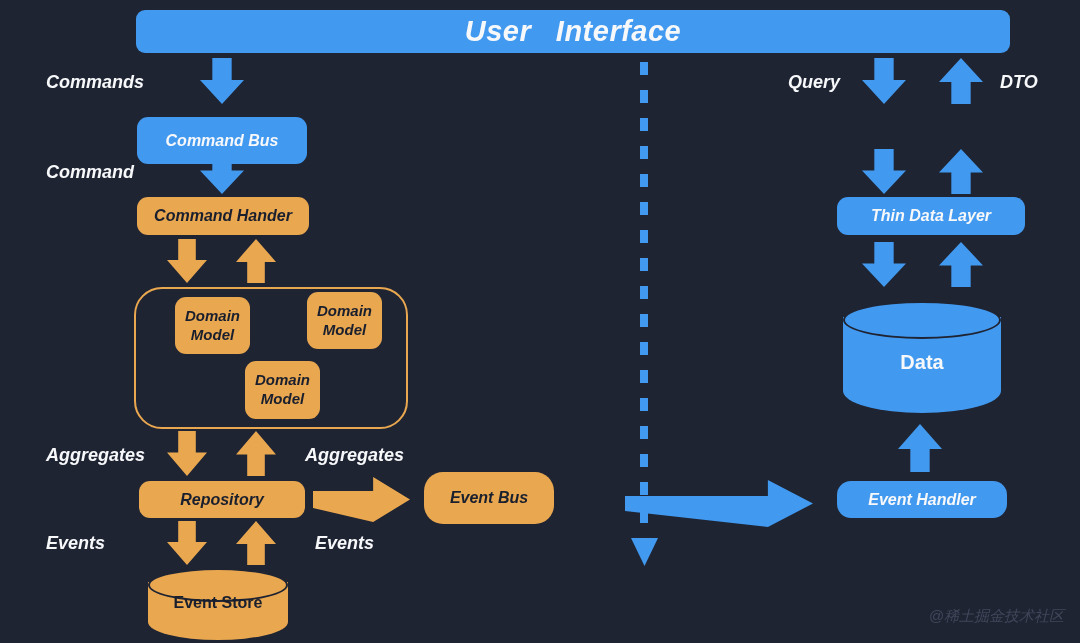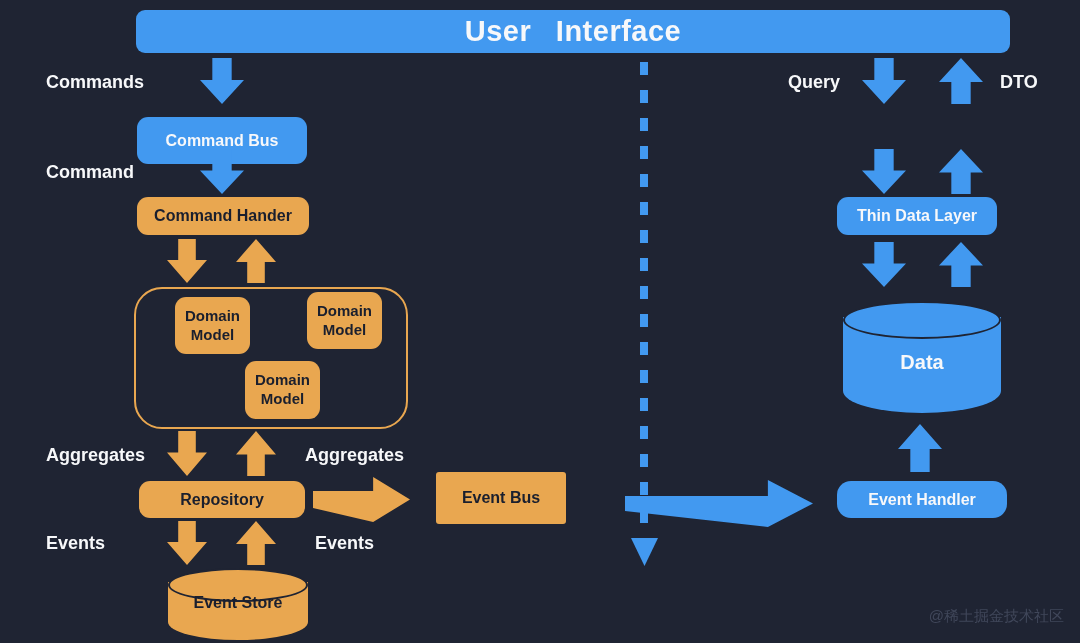--- a/index.html
+++ b/index.html
@@ -2,21 +2,21 @@
 <html style="--bg: #1f2433; --blue: #4299f0; --orange: #e9a750; --dark-text: #1a1f2e; --white-text: #f7f8fa; --watermark-text: #40475a;"><head>
 <meta charset="utf-8">
 <style>
   :root{
     --bg:#1f2433; --blue:#4299f0; --orange:#e9a750;
     --dark-text:#1a1f2e; --white-text:#f7f8fa; --watermark-text:#40475a;
   }
   html,body{margin:0;padding:0;}
   body{background:#000;font-family:"Liberation Sans","DejaVu Sans",sans-serif;}
   #stage{position:relative;width:1080px;height:643px;background:var(--bg);overflow:hidden;}
-  .abs{position:absolute;box-sizing:border-box;}
+  .abs{position:absolute;box-sizing:border-box;font-style:italic;}
   .node{display:flex;align-items:center;justify-content:center;font-weight:700;text-align:center;}
   .blue-box{background:var(--blue);color:var(--white-text);border-radius:11px;}
   .orange-box{background:var(--orange);color:var(--dark-text);border-radius:11px;}
   .lbl{color:var(--white-text);font-weight:700;font-size:18px;line-height:20px;white-space:nowrap;}
   .ar{position:absolute;}
   .ar.blue{background:var(--blue);}
   .ar.orange{background:var(--orange);}
   .ar.down{clip-path:polygon(28% 0,72% 0,72% 48%,100% 48%,50% 100%,0 48%,28% 48%);}
   .ar.up{clip-path:polygon(50% 0,100% 52%,72% 52%,72% 100%,28% 100%,28% 52%,0 52%);}
   .ar.right-short{clip-path:polygon(0 31%,62% 31%,62% 0,100% 50%,62% 100%,0 69%);}
@@ -61,45 +61,45 @@
 
   <div class="abs lbl" style="left:46px;top:445px;">Aggregates</div>
   <div class="ar orange down" style="left:167px;top:431px;width:40px;height:45px;"></div>
   <div class="ar orange up" style="left:236px;top:431px;width:40px;height:45px;"></div>
   <div class="abs lbl" style="left:305px;top:445px;">Aggregates</div>
 
   <div class="abs node orange-box" style="left:139px;top:481px;width:166px;height:37px;font-size:16px;">Repository</div>
 
   <div class="ar orange right-short" style="left:313px;top:477px;width:97px;height:45px;"></div>
 
-  <div class="abs node orange-box" style="left:436px;top:472px;width:130px;height:52px;font-size:16px;border-radius:3px;">Event Bus</div>
+  <div class="abs node orange-box" style="left:424px;top:472px;width:130px;height:52px;font-size:16px;border-radius:19px;">Event Bus</div>
 
   <div class="abs lbl" style="left:46px;top:533px;">Events</div>
   <div class="ar orange down" style="left:167px;top:521px;width:40px;height:44px;"></div>
   <div class="ar orange up" style="left:236px;top:521px;width:40px;height:44px;"></div>
   <div class="abs lbl" style="left:315px;top:533px;">Events</div>
 
-  <div class="cylinder" style="left:168px;top:568px;width:140px;height:72px;">
+  <div class="cylinder" style="left:148px;top:568px;width:140px;height:72px;">
     <div class="cyl-top" style="height:30px;background:var(--orange);"></div>
     <div class="cyl-body" style="top:14px;background:var(--orange);border-radius:0 0 50% 50%/0 0 18px 18px;"></div>
     <div class="cyl-label" style="top:26px;color:var(--dark-text);font-size:16px;">Event Store</div>
   </div>
 
   <div class="ar blue right-long" style="left:625px;top:480px;width:188px;height:47px;"></div>
 
   <div class="abs lbl" style="left:788px;top:72px;">Query</div>
   <div class="ar blue down" style="left:862px;top:58px;width:44px;height:46px;"></div>
   <div class="ar blue up" style="left:939px;top:58px;width:44px;height:46px;"></div>
   <div class="abs lbl" style="left:1000px;top:72px;">DTO</div>
 
 
   <div class="ar blue down" style="left:862px;top:149px;width:44px;height:45px;"></div>
   <div class="ar blue up" style="left:939px;top:149px;width:44px;height:45px;"></div>
 
-  <div class="abs node blue-box" style="left:837px;top:197px;width:160px;height:38px;font-size:16px;">Thin Data Layer</div>
+  <div class="abs node blue-box" style="left:837px;top:197px;width:188px;height:38px;font-size:16px;">Thin Data Layer</div>
 
   <div class="ar blue down" style="left:862px;top:242px;width:44px;height:45px;"></div>
   <div class="ar blue up" style="left:939px;top:242px;width:44px;height:45px;"></div>
 
   <div class="cylinder" style="left:843px;top:301px;width:158px;height:112px;">
     <div class="cyl-top" style="height:34px;background:var(--blue);"></div>
     <div class="cyl-body" style="top:16px;background:var(--blue);border-radius:0 0 50% 50%/0 0 22px 22px;"></div>
     <div class="cyl-label" style="top:50px;color:var(--white-text);font-size:20px;">Data</div>
   </div>
 

